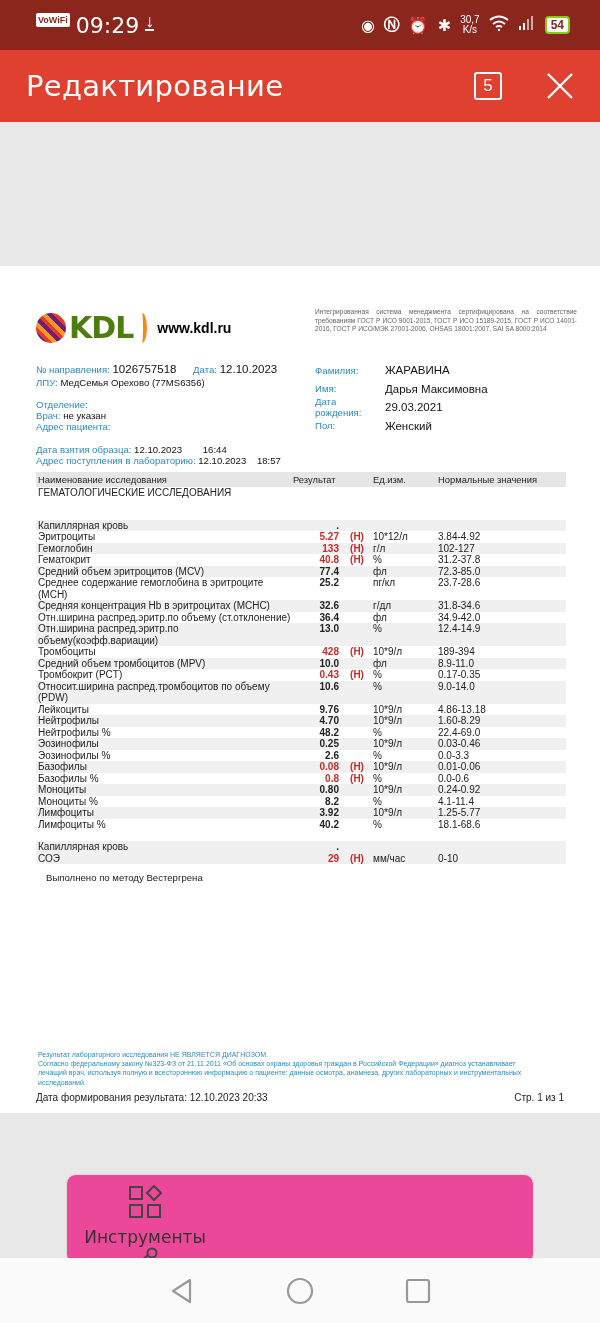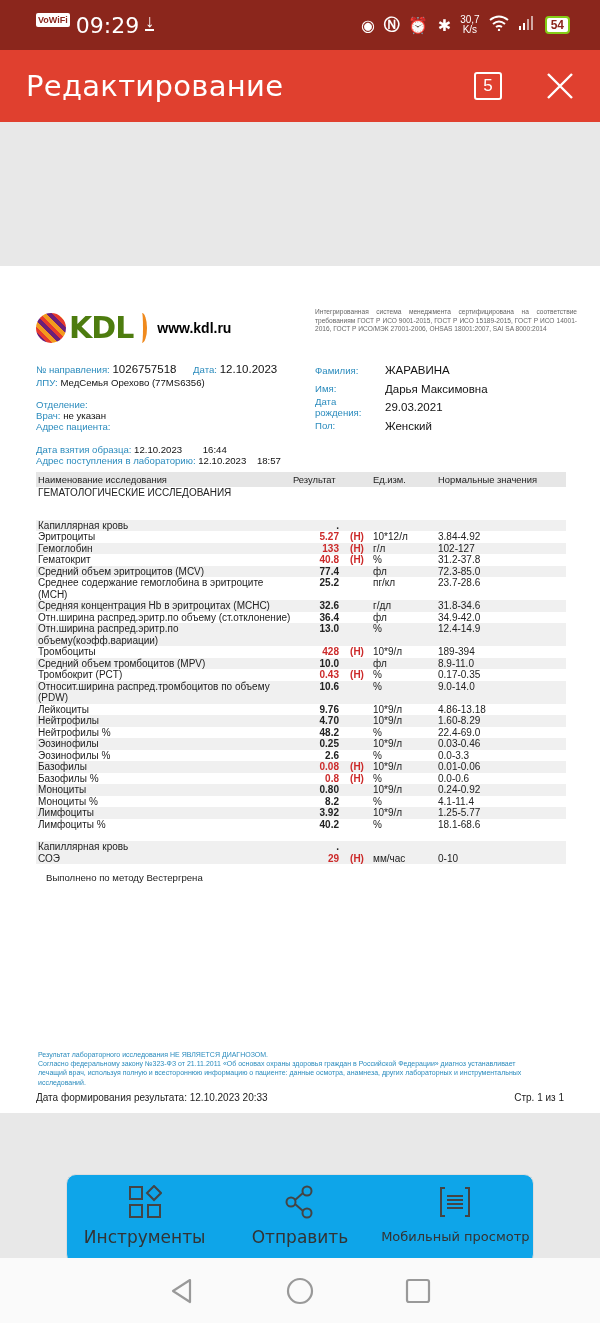--- a/index.html
+++ b/index.html
@@ -45,21 +45,21 @@
   .unit { width: 65px; }
   .norm { }
   .abn { color: #cc2a2a; }
   .section-title { font-size: 10px; }
   .note { font-size: 9.6px; padding-left: 10px !important; }
 
   .disclaimer { position: absolute; top: 784px; left: 2px; width: 500px; font-size: 7px; line-height: 9.2px; color: #2a8bbd; }
   .footer { position: absolute; top: 826px; left: 0; width: 528px; display: flex; font-size: 10px; }
   .footer .pg { margin-left: auto; }
 
-  .toolbar { position: absolute; top: 1174px; left: 66px; width: 468px; height: 90px; background: #0ea5e9; border: 1px solid #ddd; border-radius: 10px; display: flex; justify-content: space-between; padding: 10px 0 0 0; }
+  .toolbar { position: absolute; top: 1174px; left: 66px; width: 468px; height: 90px; background: #ec4899; border: 1px solid #ddd; border-radius: 10px; display: flex; justify-content: space-between; padding: 10px 0 0 0; flex-direction: column; }
   .tool { display: flex; flex-direction: column; align-items: center; width: 156px; color: #333; }
   .tool svg { margin-bottom: 8px; }
   .tool-label { font-family: "DejaVu Sans", sans-serif; font-size: 17px; color: #333; }
   .tool-label.small { font-size: 13px; margin-top: 2px; }
   .nav-bar { position: absolute; top: 1258px; left: 0; width: 600px; height: 65px; background: #fafafa; display: flex; justify-content: center; align-items: center; gap: 90px; }
 </style>
 </head>
 <body>
 
 <div class="status-bar">

